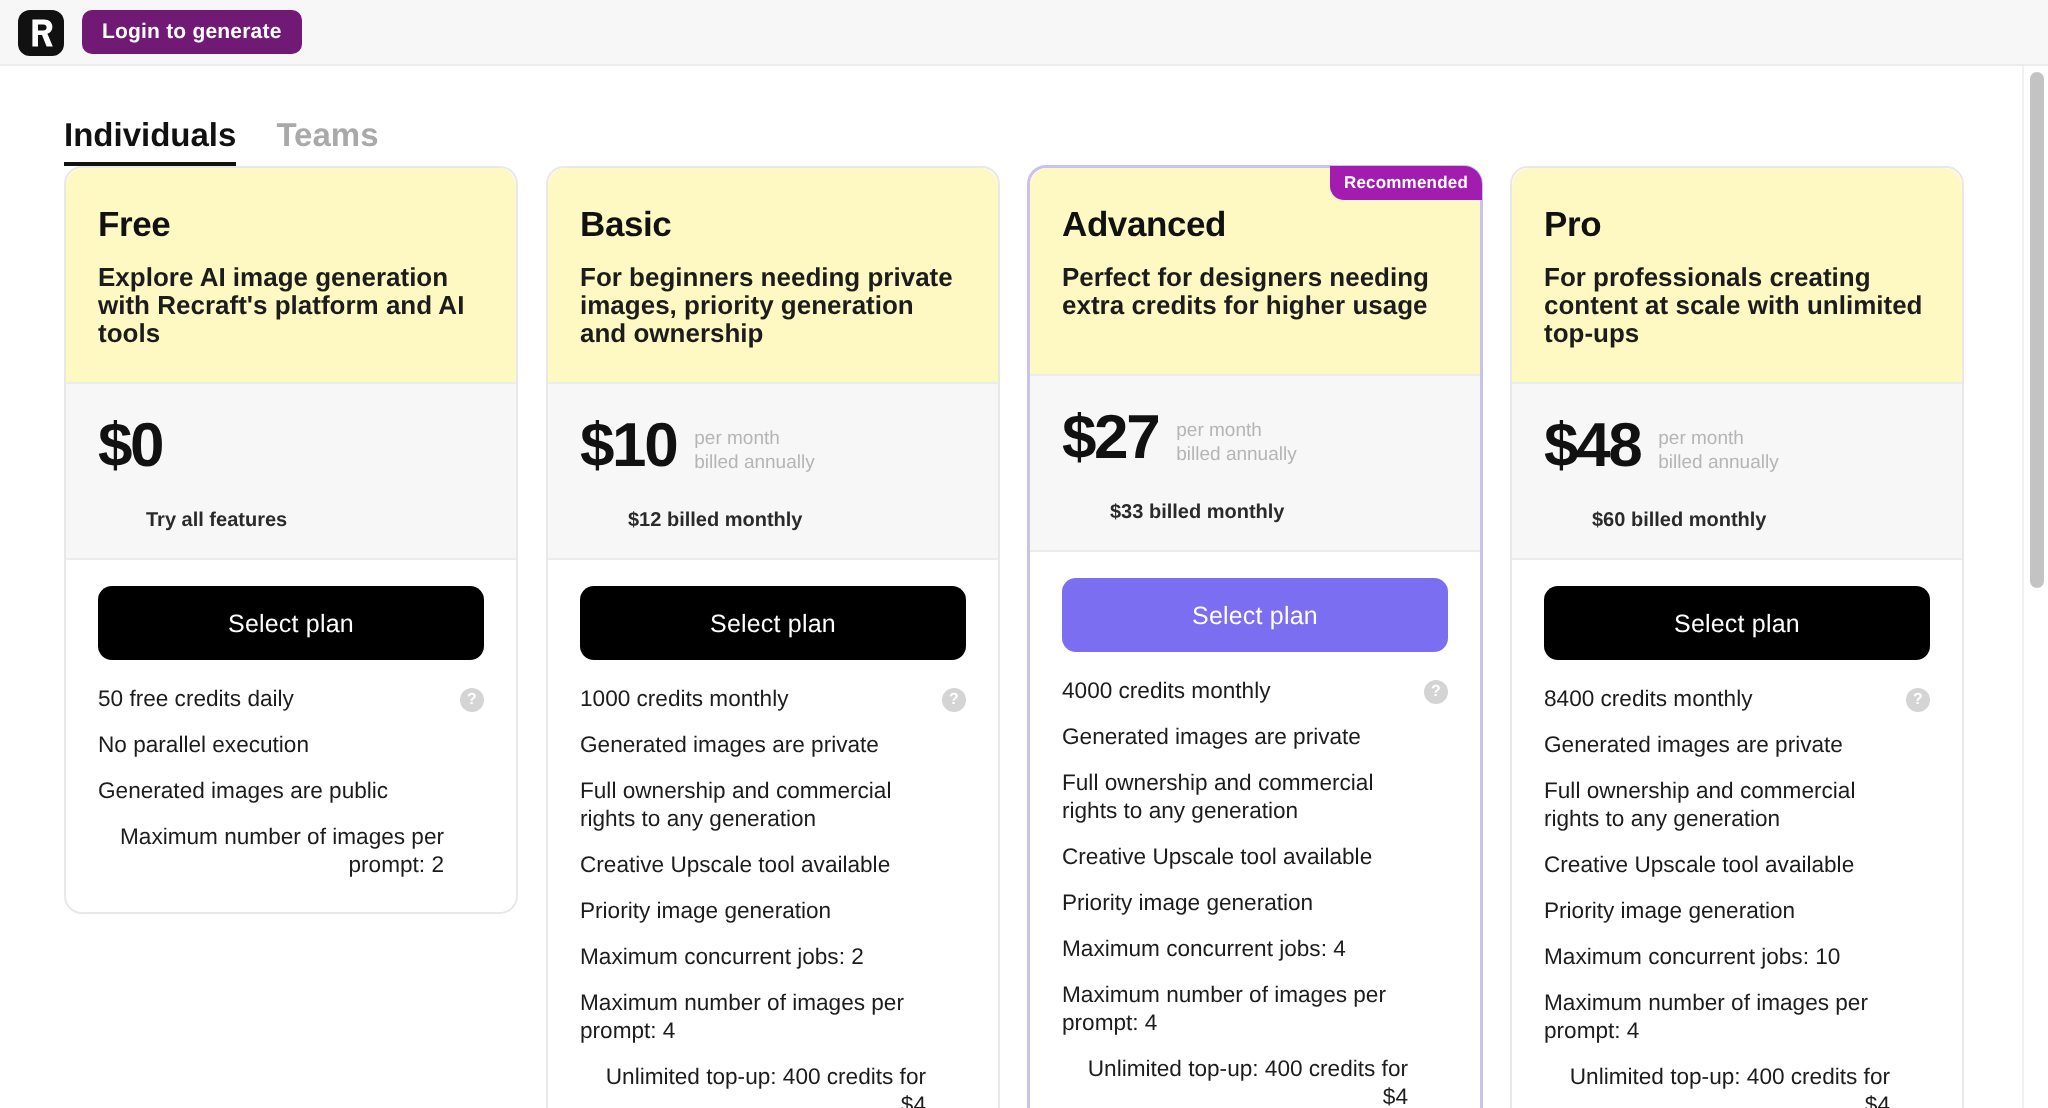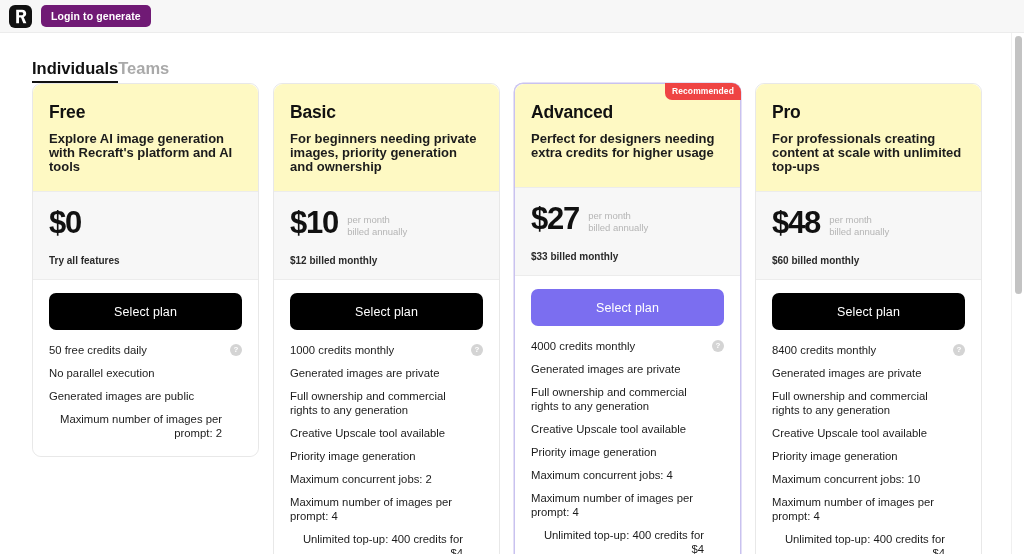--- a/index.html
+++ b/index.html
@@ -53,20 +53,21 @@
     position: relative;
     height: 521px;
     padding: 0 16px 0 32px;
     overflow: hidden;
   }
 
   
   .tabs {
     display: flex;
     align-items: flex-end;
+    gap: 20px;
     padding-top: 13px;
     padding-bottom: 0;
     height: 50px;
   }
   .tab {
     font-size: 16.5px;
     line-height: 20px;
     cursor: pointer;
     padding-bottom: 3px;
     background: none;
@@ -101,21 +102,21 @@
   }
   .card.highlighted {
     border: 1px solid #c9c2ef;
     box-shadow: 0 0 0 0.5px #c9c2ef;
   }
 
   .badge {
     position: absolute;
     top: -1px;
     right: -1px;
-    background: #ef4444;
+    background: #a21caf;
     color: #ffffff;
     font-size: 8.5px;
     font-weight: 700;
     padding: 3px 7px 4px 7px;
     border-radius: 0 9px 0 7px;
     letter-spacing: .1px;
     white-space: nowrap;
   }
 
   .card-head {
@@ -164,20 +165,21 @@
     color: #b5b5b5;
     font-weight: 400;
     padding-top: 9px;
   }
   .price-note {
     font-size: 10px;
     font-weight: 700;
     color: #2a2a2a;
     margin-top: 12px;
     line-height: 12px;
+    margin-left: 24px;
   }
 
   .card-cta {
     padding: 13px 16px 13px 16px;
     background: #ffffff;
   }
   .select-btn {
     display: block;
     width: 100%;
     height: 37px;

